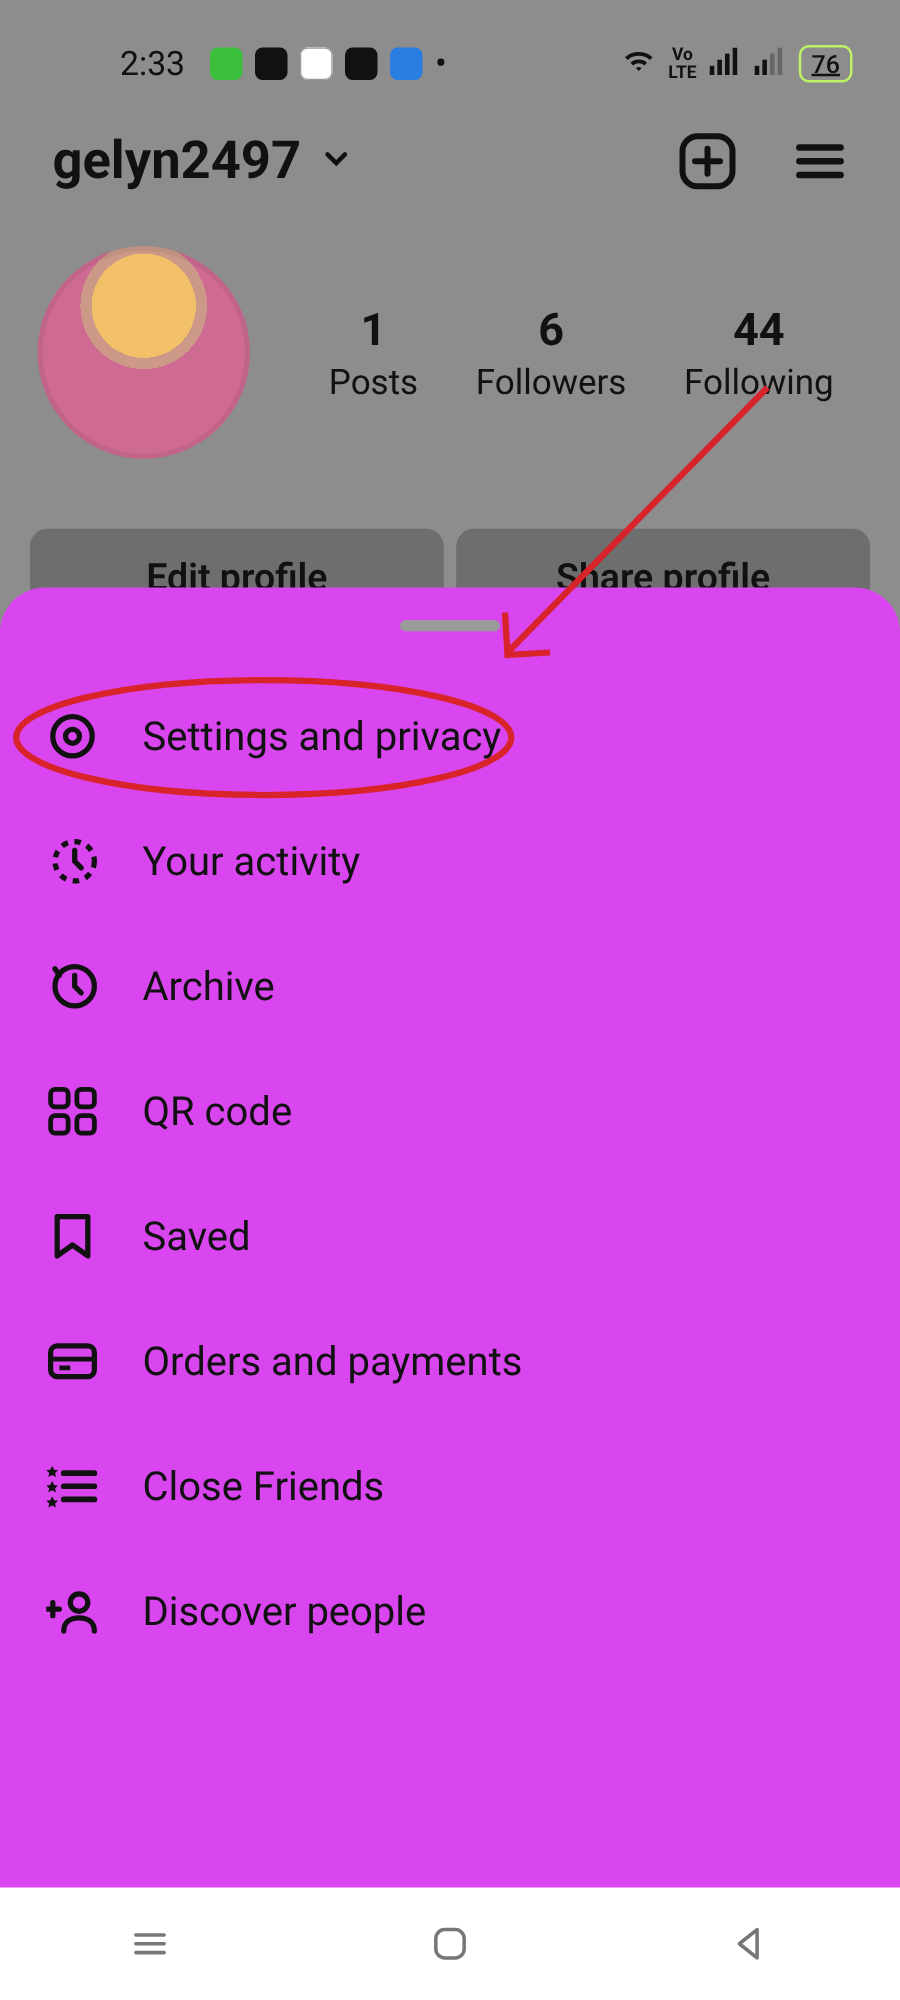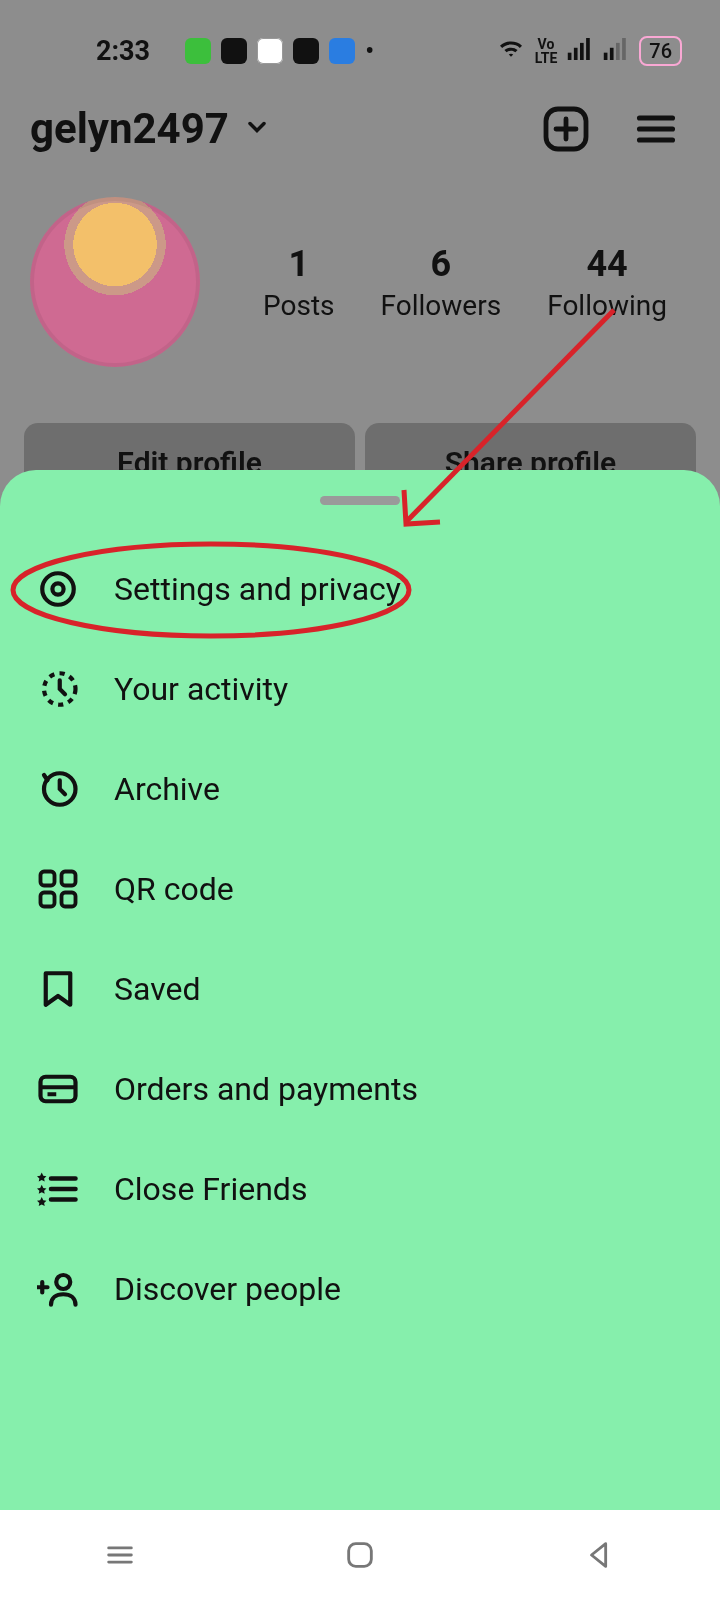--- a/index.html
+++ b/index.html
@@ -4,53 +4,53 @@
 <style>
   * { margin: 0; padding: 0; box-sizing: border-box; font-family: -apple-system, BlinkMacSystemFont, "Segoe UI", Roboto, Helvetica, Arial, sans-serif; }
   html, body { width: 720px; height: 1600px; overflow: hidden; background: #fff; }
 
   .screen { position: relative; width: 720px; height: 1600px; }
 
   
   .dimmed { position: absolute; inset: 0; background: #8d8d8d; }
   .status-bar { display: flex; align-items: center; justify-content: space-between; padding: 32px 38px 0 96px; height: 70px; color: #111; }
   .status-left { display: flex; align-items: center; gap: 10px; }
-  .status-left .time { font-size: 27px; font-weight: 700; margin-right: 25px; }
+  .status-left .time { font-size: 27px; font-weight: 400; margin-right: 10px; }
   .status-icon { width: 26px; height: 26px; border-radius: 6px; display: inline-block; }
   .i-green { background: #3cbf3c; }
   .i-black { background: #111; }
   .i-white { background: #fff; box-shadow: 0 0 0 1px #999 inset; }
   .i-blue { background: #2a7de1; }
   .i-yt { background: #111; }
   .status-right { display: flex; align-items: center; gap: 10px; }
   .status-right span { font-size: 20px; text-align: center; }
-  .battery-box { border: 2px solid #f9a8d4; border-radius: 8px; padding: 1px 8px; font-size: 18px; font-weight: 500; }
+  .battery-box { border: 2px solid #bef264; border-radius: 8px; padding: 1px 8px; font-size: 18px; font-weight: 500; text-decoration: underline; }
   .dot { font-size: 28px; line-height: 1; }
 
   .profile-header { display: flex; align-items: center; justify-content: space-between; padding: 34px 42px 0 30px; }
   .username-wrap { display: flex; align-items: center; gap: 14px; }
-  .username { font-size: 42px; font-weight: 700; color: #111; }
+  .username { font-size: 42px; font-weight: 700; color: #111; margin-left: 12px; }
   .hdr-actions { display: flex; align-items: center; gap: 44px; }
   .icon-btn { display: flex; align-items: center; justify-content: center; }
 
   .profile-row { display: flex; align-items: center; padding: 44px 30px 0 30px; gap: 40px; }
   .avatar { width: 170px; height: 170px; border-radius: 50%; background: radial-gradient(circle at 50% 28%, #f3c06a 0 28%, #c98 28% 34%, #cf6a92 34% 100%); box-shadow: inset 0 0 0 4px rgba(0,0,0,.06); flex: 0 0 auto; }
   .stats { flex: 1; display: flex; justify-content: space-around; }
   .stat { text-align: center; }
   .stat-num { font-size: 36px; font-weight: 700; color: #111; }
   .stat-label { font-size: 28px; color: #111; margin-top: 4px; }
 
   .btn-row { display: flex; gap: 10px; padding: 56px 24px 0 24px; }
   .btn { flex: 1; background: #6e6e6e; border-radius: 14px; text-align: center; padding: 22px 0; font-size: 30px; font-weight: 600; color: #111; }
 
   
   .annotation-arrow, .annotation-circle { position: absolute; pointer-events: none; z-index: 20; }
 
   
-  .sheet { position: absolute; left: 0; right: 0; bottom: 0; top: 470px; background: #86efac; border-top-left-radius: 36px; border-top-right-radius: 36px; z-index: 10; padding-top: 20px; }
+  .sheet { position: absolute; left: 0; right: 0; bottom: 0; top: 470px; background: #d946ef; border-top-left-radius: 36px; border-top-right-radius: 36px; z-index: 10; padding-top: 20px; }
   .sheet-handle { width: 80px; height: 9px; background: #9a9a9a; border-radius: 6px; margin: 6px auto 34px auto; }
   .menu-item { display: flex; align-items: center; gap: 34px; padding: 28px 36px; font-size: 32px; color: #111; }
   .menu-icon { width: 44px; height: 44px; display: flex; align-items: center; justify-content: center; flex: 0 0 44px; }
   .menu-label { flex: 1; }
   .badge { background: #1d9bf0; color: #fff; font-size: 22px; font-weight: 600; padding: 6px 18px; border-radius: 30px; }
 
   
   .navbar { position: absolute; left: 0; right: 0; bottom: 0; height: 90px; background: #fff; z-index: 30; display: flex; align-items: center; justify-content: space-around; }
   .nav-icon { width: 40px; height: 40px; display: flex; align-items: center; justify-content: center; }
 </style>

